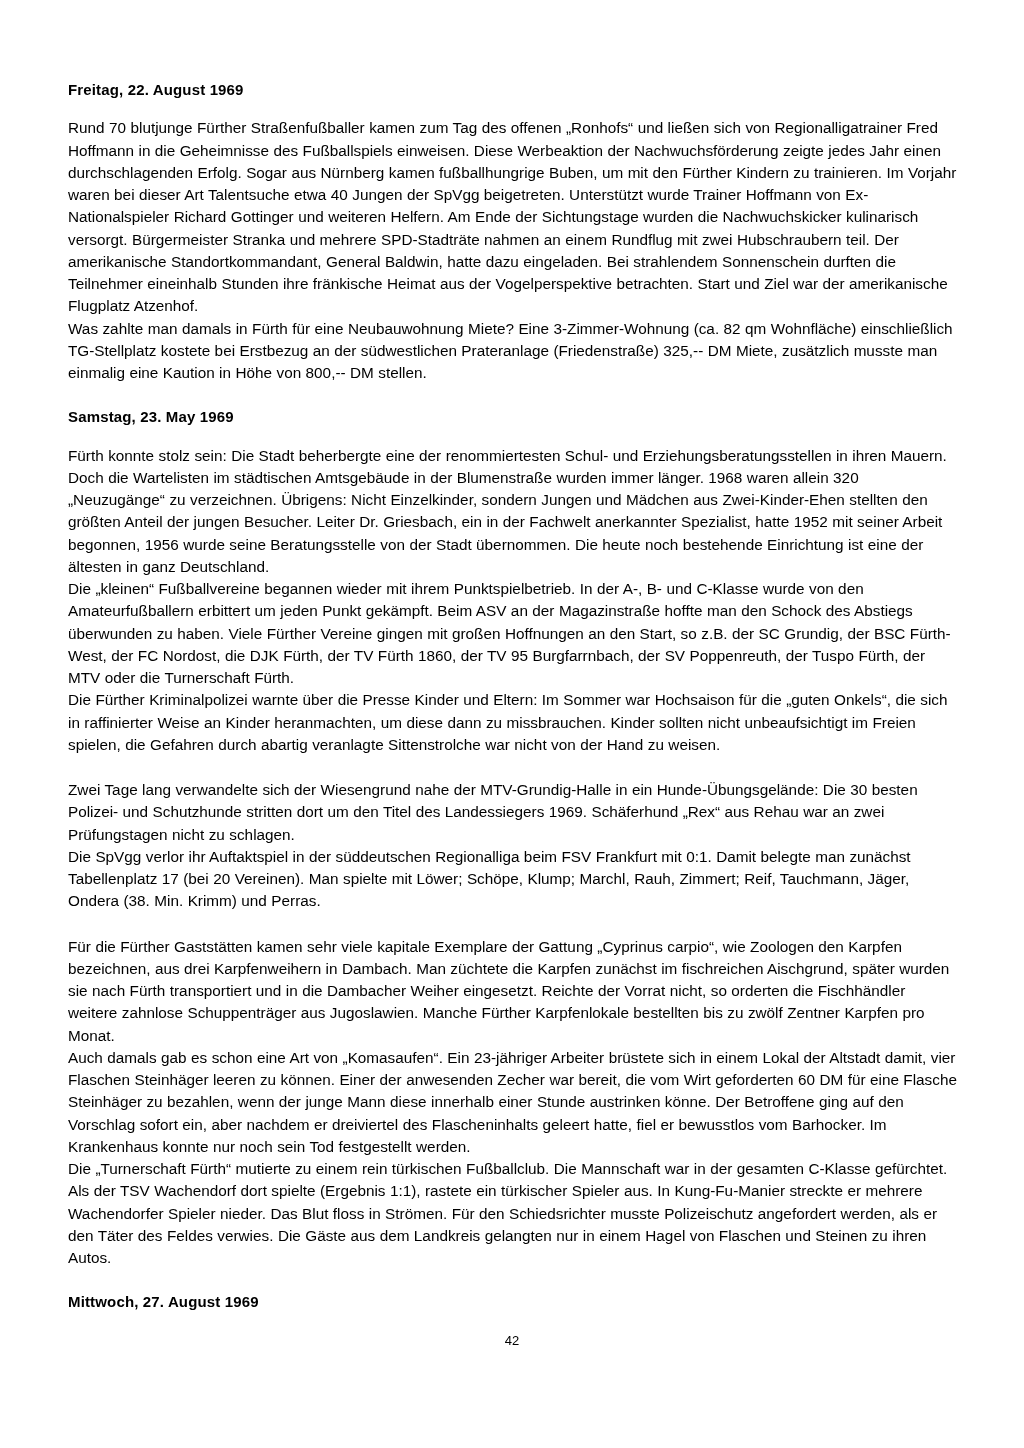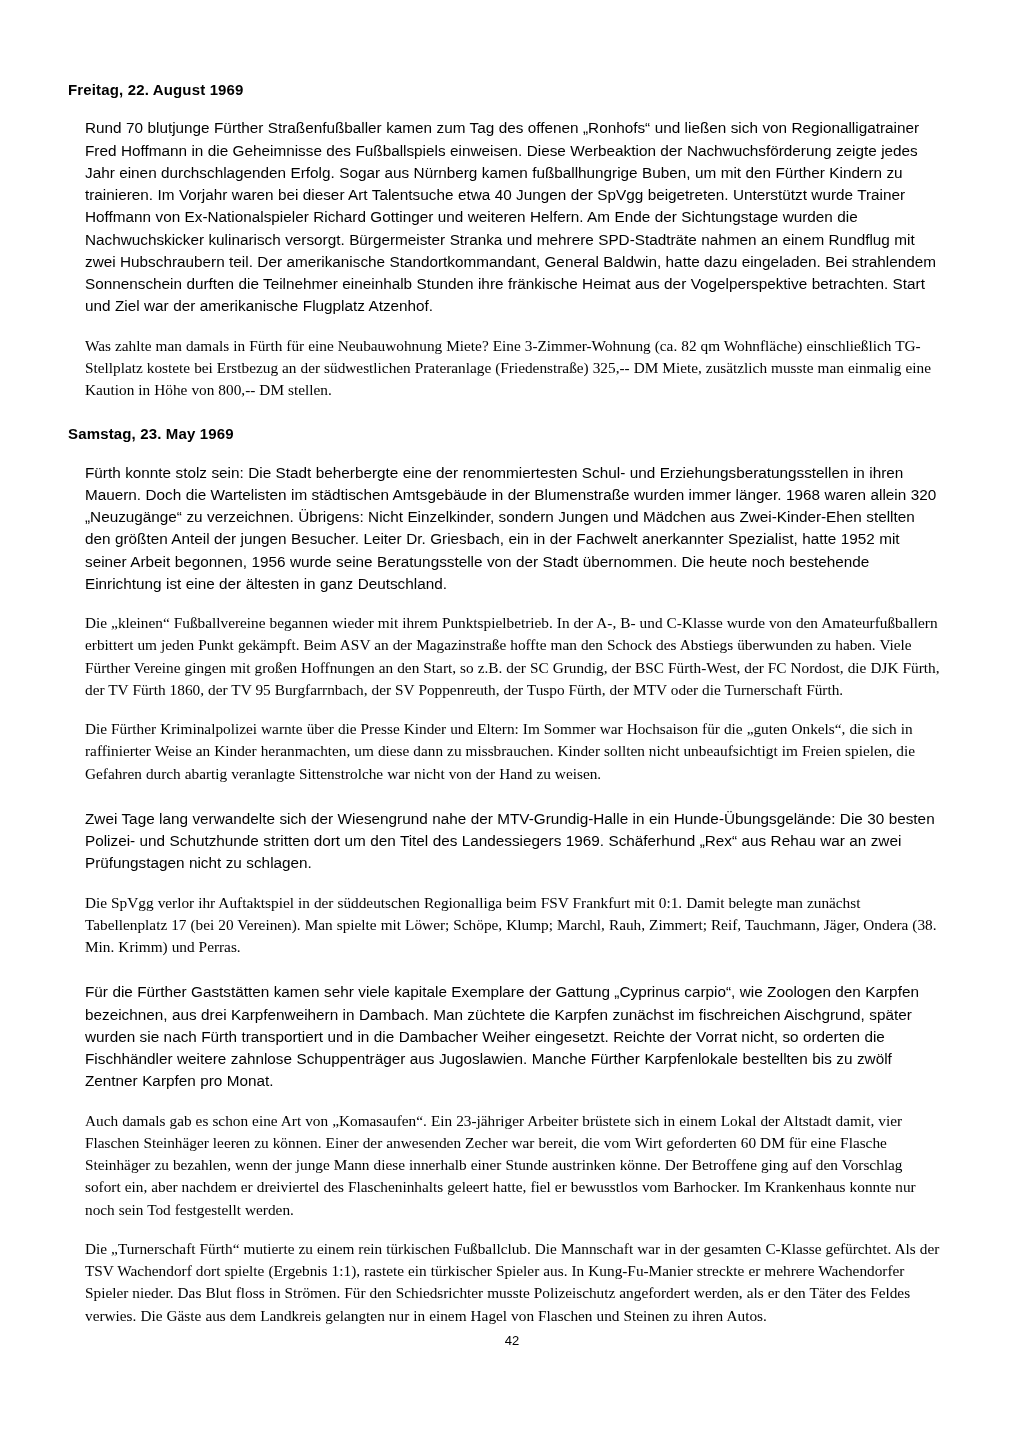--- a/index.html
+++ b/index.html
@@ -38,27 +38,26 @@
   }
   .section {
     margin: 0 0 23px 0;
   }
   .section:last-child {
     margin-bottom: 0;
   }
   .para {
     font-size: 15.3px;
     line-height: 1.455;
-    margin: 17px;
+    margin: 0;
     text-align: left;
     word-spacing: 0.2px;
   }
   .para + .para {
     margin-top: 0;
-    font-family: Liberation Serif, serif;
   }
   .heading-last {
     margin-bottom: 0;
   }
   .page-number {
     position: absolute;
     left: 0;
     right: 0;
     top: 1334px;
     text-align: center;
@@ -89,17 +88,20 @@
       <p class="para">Zwei Tage lang verwandelte sich der Wiesengrund nahe der MTV-Grundig-Halle in ein Hunde-Übungsgelände: Die 30 besten Polizei- und Schutzhunde stritten dort um den Titel des Landessiegers 1969. Schäferhund „Rex“ aus Rehau war an zwei Prüfungstagen nicht zu schlagen.</p>
       <p class="para">Die SpVgg verlor ihr Auftaktspiel in der süddeutschen Regionalliga beim FSV Frankfurt mit 0:1. Damit belegte man zunächst Tabellenplatz 17 (bei 20 Vereinen). Man spielte mit Löwer; Schöpe, Klump; Marchl, Rauh, Zimmert; Reif, Tauchmann, Jäger, Ondera (38. Min. Krimm) und Perras.</p>
     </div>
 
     <div class="section">
       <p class="para">Für die Fürther Gaststätten kamen sehr viele kapitale Exemplare der Gattung „Cyprinus carpio“, wie Zoologen den Karpfen bezeichnen, aus drei Karpfenweihern in Dambach. Man züchtete die Karpfen zunächst im fischreichen Aischgrund, später wurden sie nach Fürth transportiert und in die Dambacher Weiher eingesetzt. Reichte der Vorrat nicht, so orderten die Fischhändler weitere zahnlose Schuppenträger aus Jugoslawien. Manche Fürther Karpfenlokale bestellten bis zu zwölf Zentner Karpfen pro Monat.</p>
       <p class="para">Auch damals gab es schon eine Art von „Komasaufen“. Ein 23-jähriger Arbeiter brüstete sich in einem Lokal der Altstadt damit, vier Flaschen Steinhäger leeren zu können. Einer der anwesenden Zecher war bereit, die vom Wirt geforderten 60 DM für eine Flasche Steinhäger zu bezahlen, wenn der junge Mann diese innerhalb einer Stunde austrinken könne. Der Betroffene ging auf den Vorschlag sofort ein, aber nachdem er dreiviertel des Flascheninhalts geleert hatte, fiel er bewusstlos vom Barhocker. Im Krankenhaus konnte nur noch sein Tod festgestellt werden.</p>
       <p class="para">Die „Turnerschaft Fürth“ mutierte zu einem rein türkischen Fußballclub. Die Mannschaft war in der gesamten C-Klasse gefürchtet. Als der TSV Wachendorf dort spielte (Ergebnis 1:1), rastete ein türkischer Spieler aus. In Kung-Fu-Manier streckte er mehrere Wachendorfer Spieler nieder. Das Blut floss in Strömen. Für den Schiedsrichter musste Polizeischutz angefordert werden, als er den Täter des Feldes verwies. Die Gäste aus dem Landkreis gelangten nur in einem Hagel von Flaschen und Steinen zu ihren Autos.</p>
     </div>
 
+    <div class="section">
+      <div class="heading heading-last">Mittwoch, 27. August 1969</div>
+    </div>
 
   </div>
 
   <div class="page-number">42</div>
 </div>
 
 </body></html>

